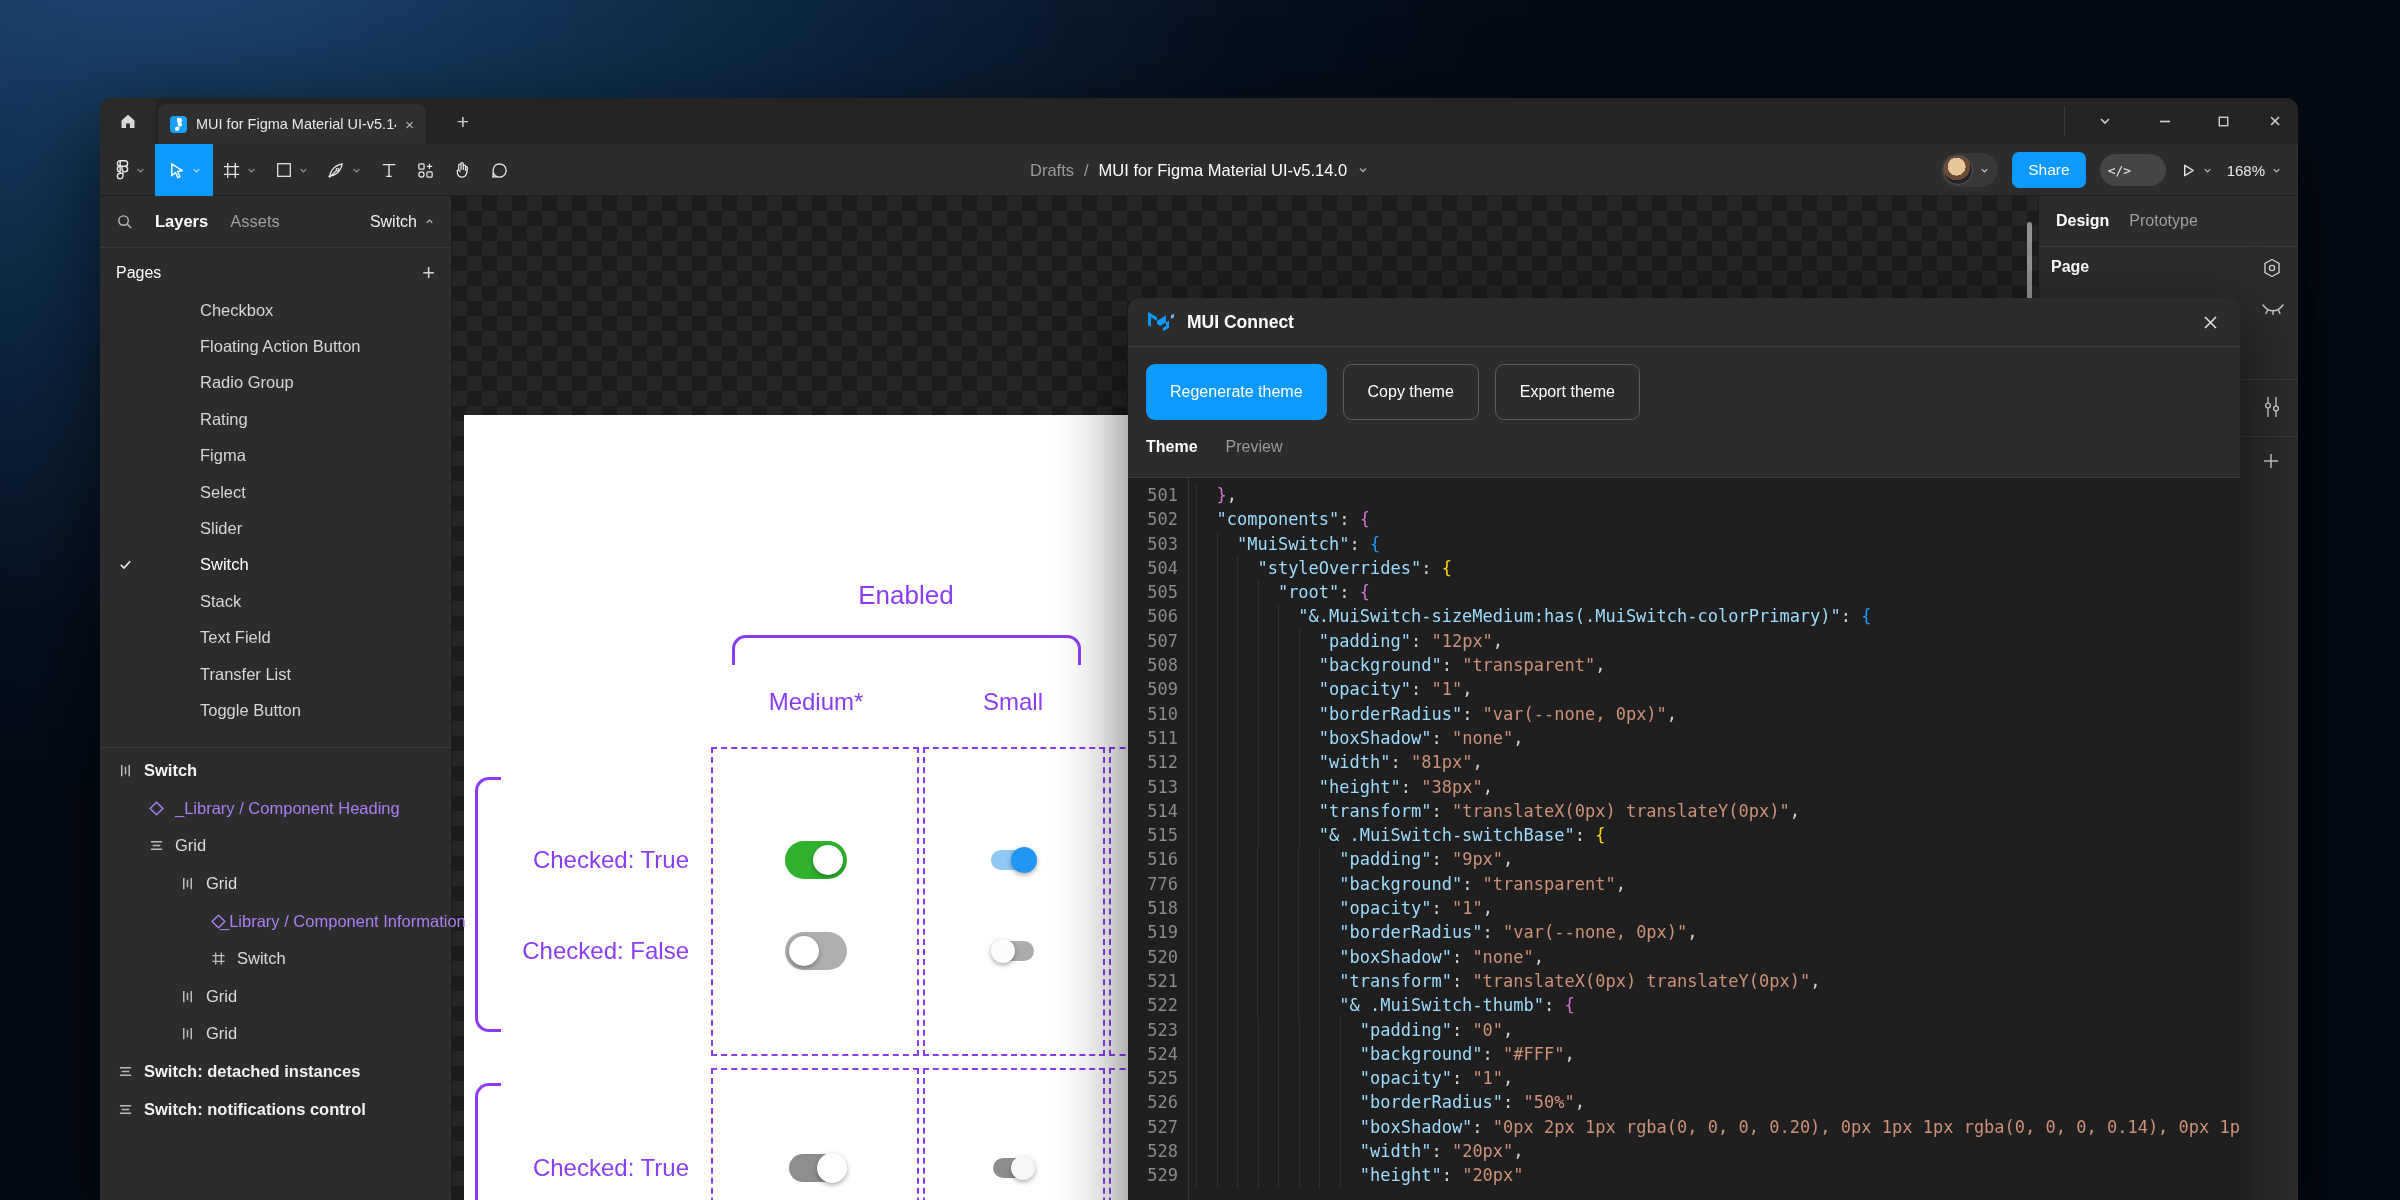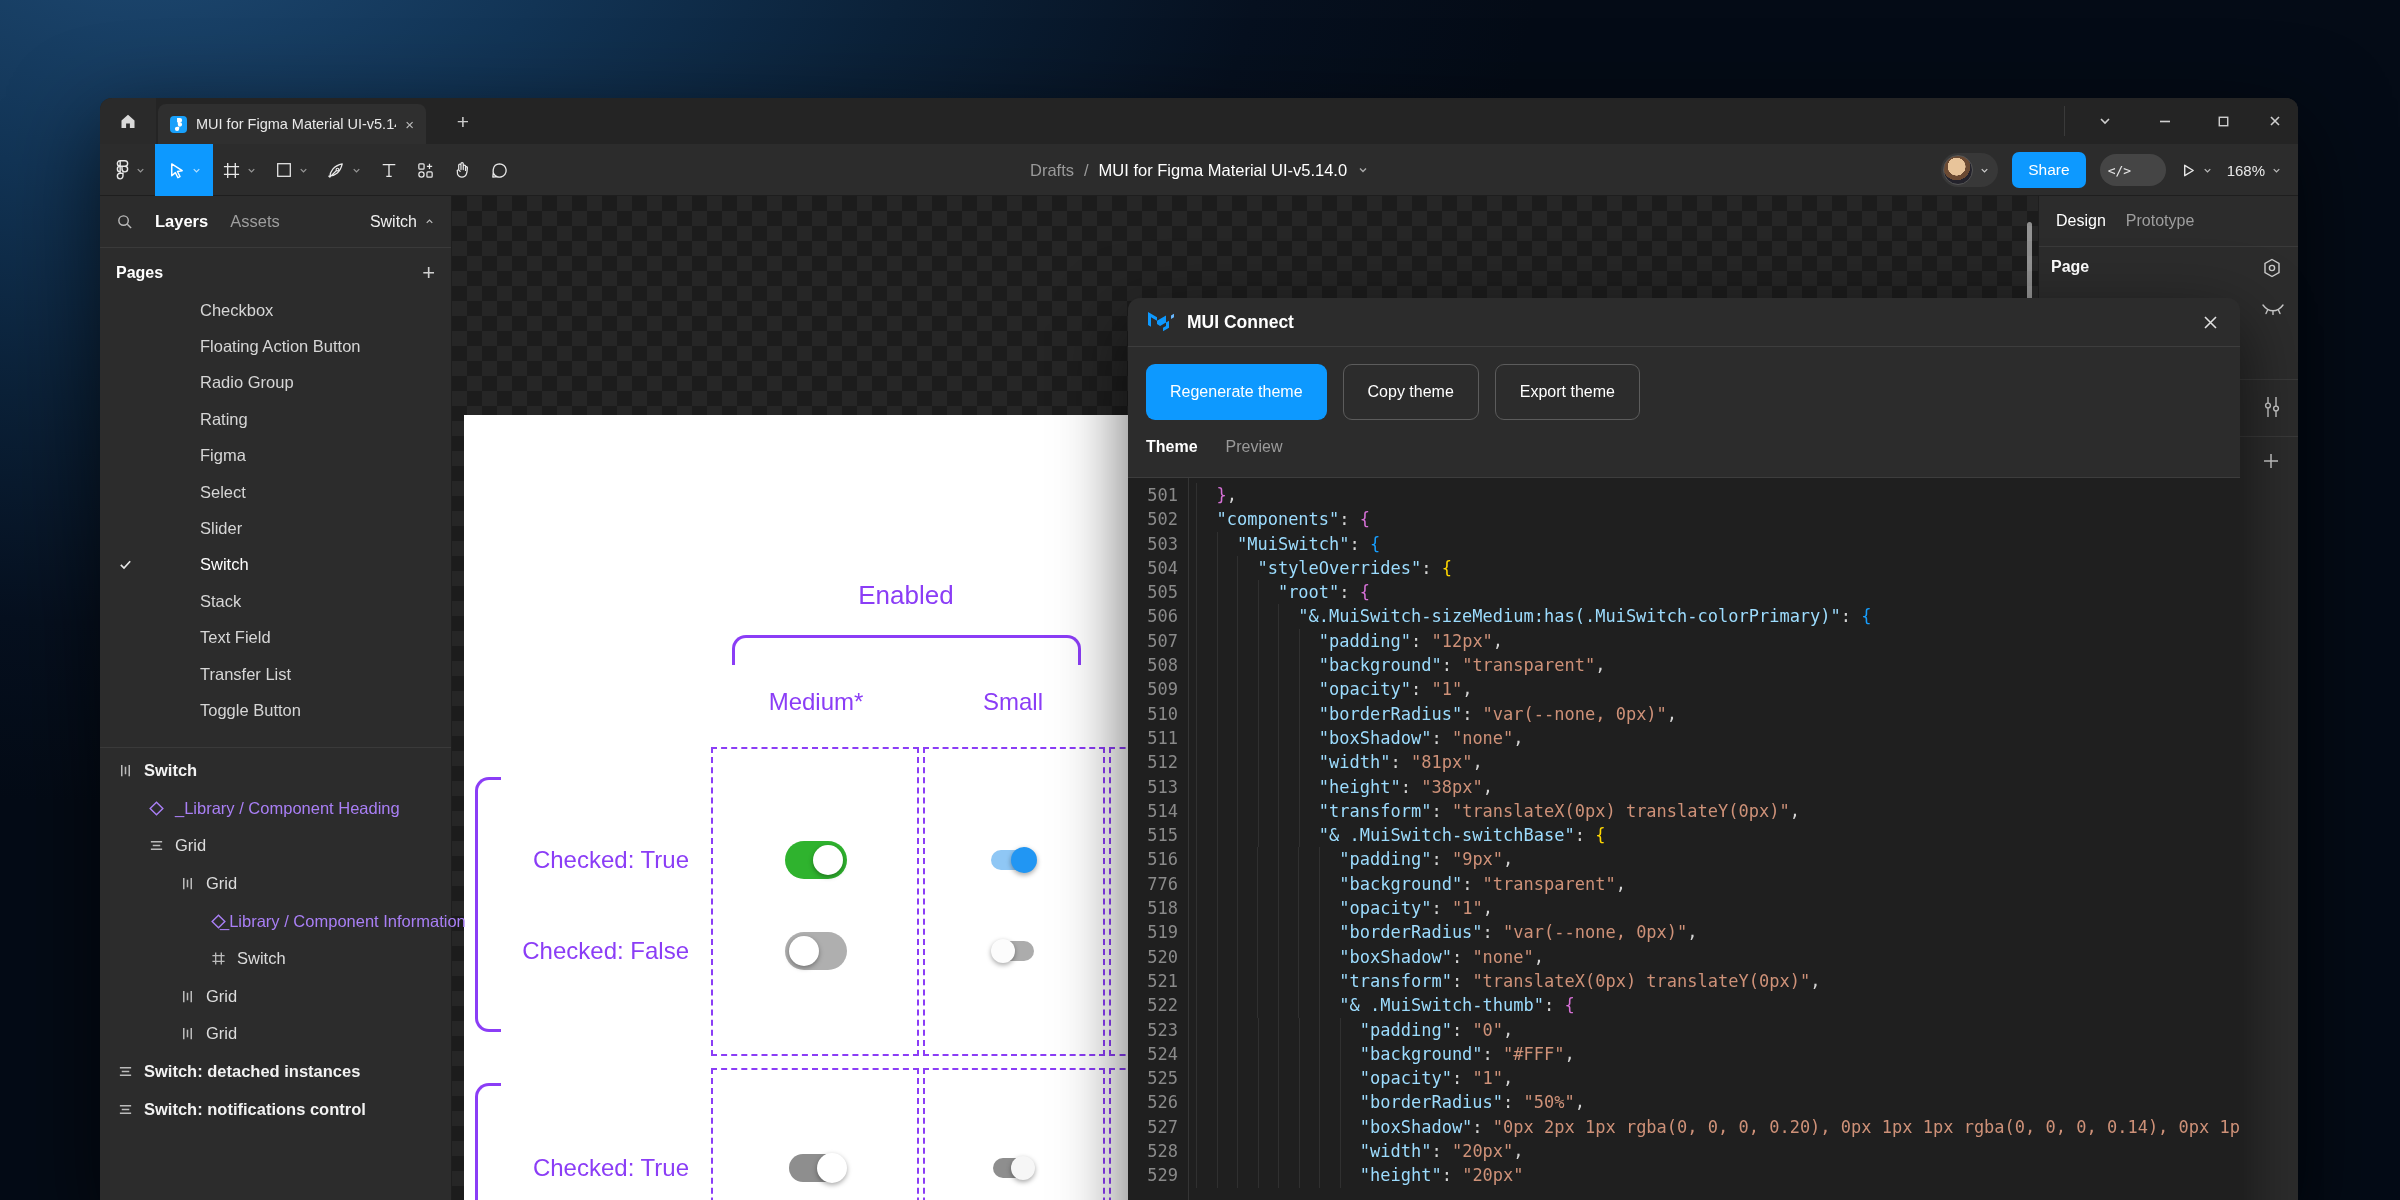--- a/index.html
+++ b/index.html
@@ -40,21 +40,21 @@
   .dev-toggle { width:66px; height:32px; background:#454545; border-radius:16px; display:flex; align-items:center; padding:0 8px; color:#e8e8e8; font-size:13px; font-family:"DejaVu Sans Mono", monospace; }
   .play-wrap { display:flex; align-items:center; gap:5px; color:#e8e8e8; }
   .zoom-ctl { display:flex; align-items:center; gap:6px; color:#e8e8e8; font-size:15px; }
 
   
   .left-panel { position:absolute; left:0; top:98px; width:352px; bottom:0; background:#2c2c2c; border-right:1px solid #1e1e1e; z-index:4; }
   .lp-head { position:absolute; left:0; top:0; width:100%; height:52px; border-bottom:1px solid #3a3a3a; display:flex; align-items:center; padding:0 16px; gap:22px; }
   .lp-tab { font-size:16.5px; color:#9e9e9e; } .lp-tab.active { color:#ffffff; font-weight:700; }
   .lp-pagejump { margin-left:auto; display:flex; align-items:center; gap:7px; color:#f0f0f0; font-size:16px; }
   .pages-head { position:absolute; left:0; top:60px; width:100%; height:34px; display:flex; align-items:center; padding:0 16px; }
-  .pages-title { color:#ffffff; font-size:16px; font-weight:700; }
+  .pages-title { color:#ffffff; font-size:16px; font-weight:400; }
   .pages-add { margin-left:auto; color:#d0d0d0; font-size:22px; font-weight:400; }
   .pages-list { position:absolute; left:0; top:96px; width:100%; }
   .page-row { height:36.4px; display:flex; align-items:center; position:relative; color:#d6d6d6; font-size:16.5px; }
   .page-row .plabel { position:absolute; left:100px; }
   .page-row.selected .plabel { color:#ffffff; }
   .page-row .pcheck { position:absolute; left:18px; }
   .lp-sep { position:absolute; left:0; top:551px; width:100%; height:1px; background:#3a3a3a; }
   .layers-list { position:absolute; left:0; top:556px; width:100%; }
   .layer-row { height:37.6px; display:flex; align-items:center; position:relative; color:#dcdcdc; font-size:16.5px; }
   .layer-row .licon { position:absolute; display:flex; }
@@ -78,21 +78,21 @@
   .bracket-left.open-bottom { border-bottom:none; border-radius:14px 0 0 0; }
   .dash-box { border:2.5px dashed #8B3DF6; }
   .sw { position:absolute; }
   .sw .track { position:absolute; border-radius:999px; }
   .sw .thumb { position:absolute; background:#ffffff; border-radius:50%; box-shadow:0 2px 5px rgba(0,0,0,.35); }
   .canvas-vscroll { position:absolute; top:26px; right:6px; width:5px; height:253px; background:rgba(255,255,255,.5); border-radius:3px; z-index:5; }
 
   
   .right-panel { position:absolute; right:0; top:98px; width:260px; bottom:0; background:#2c2c2c; border-left:1px solid #1e1e1e; z-index:4; }
   .rp-head { position:absolute; left:0; top:0; width:100%; height:51px; border-bottom:1px solid #3a3a3a; display:flex; align-items:center; padding:0 17px; gap:20px; }
-  .rp-tab { font-size:16px; color:#9e9e9e; } .rp-tab.active { color:#ffffff; font-weight:400; }
+  .rp-tab { font-size:16px; color:#9e9e9e; } .rp-tab.active { color:#ffffff; font-weight:700; }
   .rp-section-label { position:absolute; left:12px; top:62px; color:#ffffff; font-size:16px; font-weight:700; }
   .rp-icon { position:absolute; left:222px; color:#cccccc; }
   .rp-div { position:absolute; left:0; width:100%; height:1px; background:#3a3a3a; }
 
   
   .dialog { position:absolute; left:1028px; top:200px; width:1112px; height:1012px; background:#2c2c2c;
     border-radius:12px; box-shadow:0 24px 70px rgba(0,0,0,.6); z-index:10; overflow:hidden; }
   .dlg-head { position:absolute; left:0; top:0; width:100%; height:49px; border-bottom:1px solid #3d3d3d; display:flex; align-items:center; padding:0 20px; gap:13px; }
   .dlg-title { color:#ffffff; font-size:17.5px; font-weight:700; }
   .dlg-close { margin-left:auto; color:#e0e0e0; font-size:20px; }

